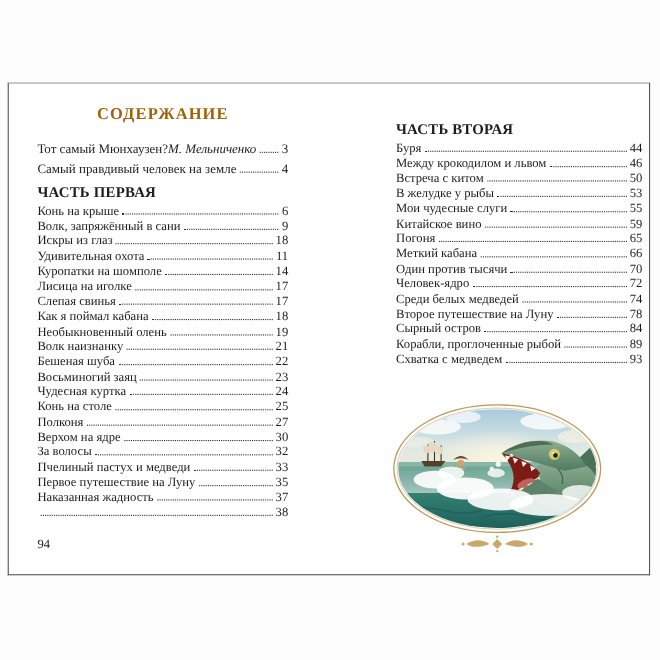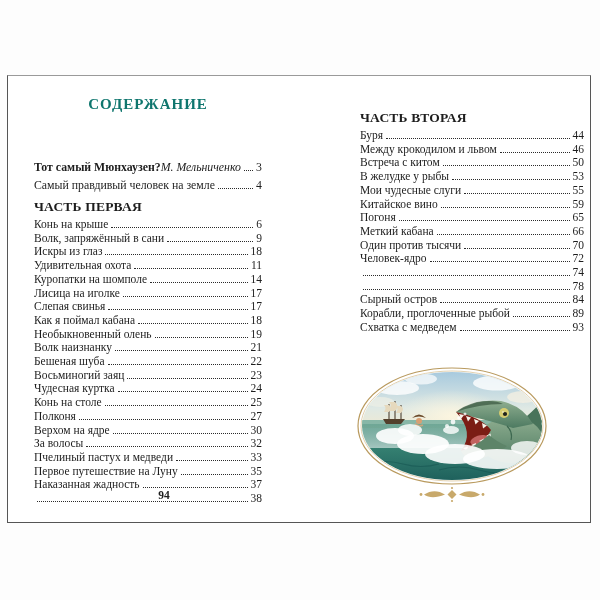--- a/index.html
+++ b/index.html
@@ -4,31 +4,31 @@
 <style>
   html,body{margin:0;padding:0;background:#ffffff;width:600px;height:600px;
     font-family:"Liberation Serif", serif;color:#1d1d1d;}
   #stage{position:relative;width:600px;height:600px;background:#fdfdfd;overflow:hidden;}
   #book-page{position:absolute;left:7px;top:75px;width:584px;height:448px;
     background:#ffffff;border:1px solid #555;border-top-color:#9a9a9a;box-sizing:border-box;}
   .col{position:absolute;}
   #left-col{left:26px;top:20px;width:228px;}
   #right-col{left:330px;top:34px;width:224px;margin-left:22px;}
   h1.contents-title{margin:0 0 13px 0;text-align:center;font-size:15px;font-weight:bold;
-    letter-spacing:1px;color:#0f766e;}
+    letter-spacing:1px;color:#a16207;}
   h2.part-heading{margin:5px 0 3px 0;font-size:13.5px;font-weight:bold;letter-spacing:.2px;}
   .toc{display:block;}
   .toc-row{display:flex;align-items:baseline;line-height:13.7px;font-size:11.5px;white-space:nowrap;}
   .toc.front .toc-row{line-height:18px;font-size:11.8px;}
-  .lbl.bold{font-weight:bold;}
-  .lbl-it{font-style:italic;margin-top:32px;}
+  .lbl.bold{font-weight:normal;}
+  .lbl-it{font-style:italic;}
   .dots{flex:1 1 auto;border-bottom:1.6px dotted #2b2b2b;margin:0 3px 3px 3px;min-width:8px;}
   .pg{text-align:right;}
-  #folio{position:absolute;left:26px;top:413px;width:260px;text-align:center;
-    font-size:11.5px;font-weight:bold;}
+  #folio{position:absolute;left:26px;top:413px;width:260px;
+    font-size:11.5px;font-weight:normal;}
   #vignette{position:absolute;left:347px;top:290px;width:194px;height:140px;}
 </style>
 </head>
 <body>
 
 <div id="stage">
   <div id="book-page">
 
     <div id="left-col" class="col">
       <h1 class="contents-title">СОДЕРЖАНИЕ</h1>
@@ -206,24 +206,26 @@
             <span class="lbl">Один против тысячи</span>
             <span class="dots"></span>
             <span class="pg">70</span>
           </div>
           <div class="toc-row">
             <span class="lbl">Человек-ядро</span>
             <span class="dots"></span>
             <span class="pg">72</span>
           </div>
           <div class="toc-row">
+            <span class="lbl">Среди белых медведей</span>
             <span class="dots"></span>
             <span class="pg">74</span>
           </div>
           <div class="toc-row">
+            <span class="lbl">Второе путешествие на Луну</span>
             <span class="dots"></span>
             <span class="pg">78</span>
           </div>
           <div class="toc-row">
             <span class="lbl">Сырный остров</span>
             <span class="dots"></span>
             <span class="pg">84</span>
           </div>
           <div class="toc-row">
             <span class="lbl">Корабли, проглоченные рыбой</span>

